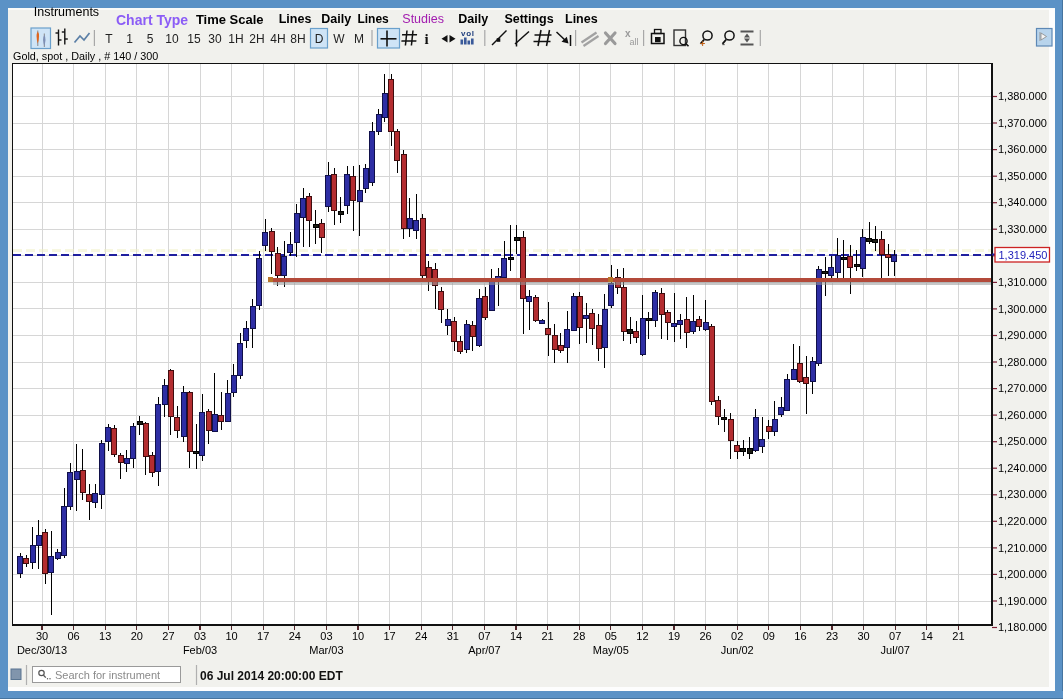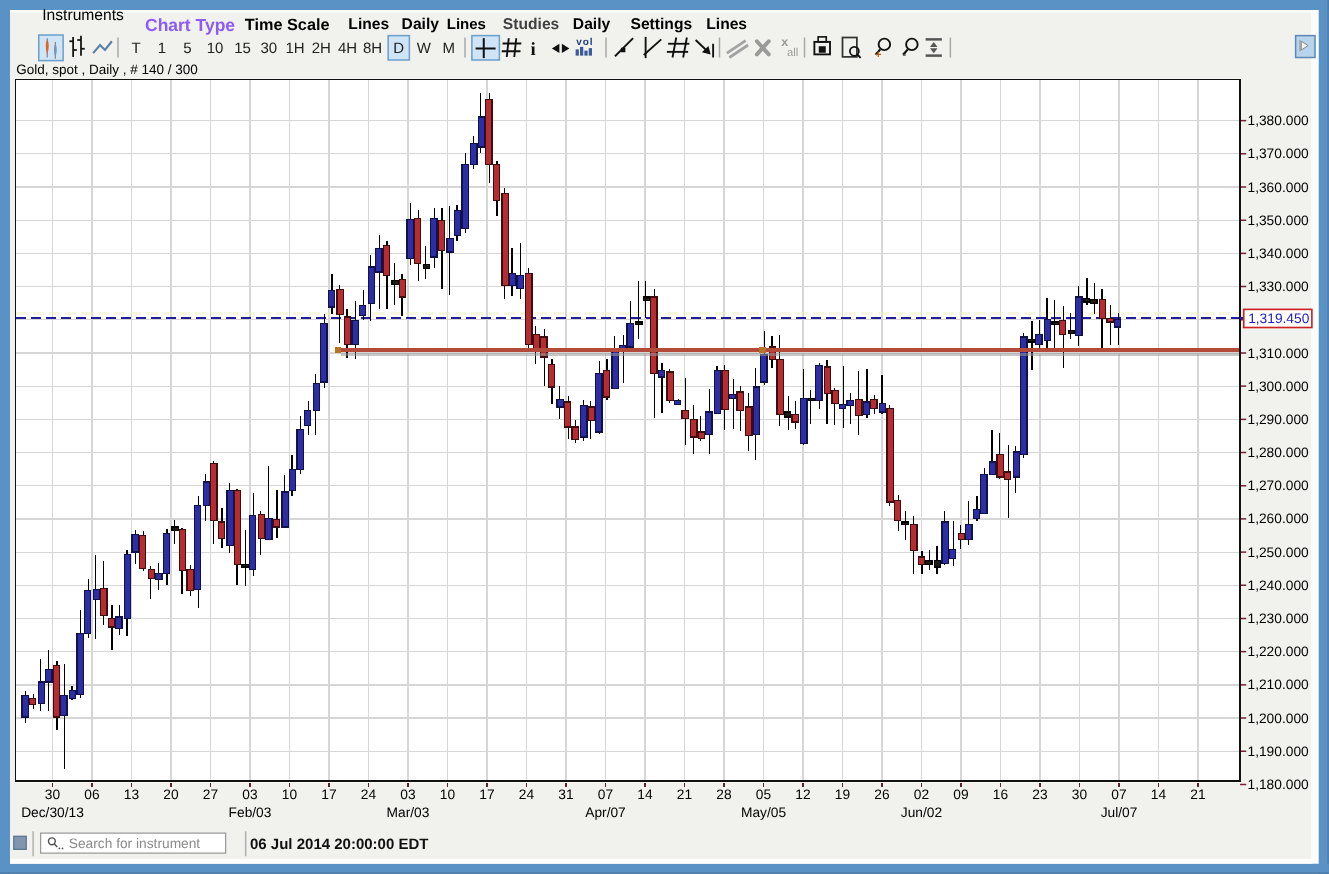--- a/index.html
+++ b/index.html
@@ -15,21 +15,21 @@
 <div class="abs" style="left:0;top:697.5px;width:1063px;height:1.5px;background:#46749f"></div>
 <div class="abs" style="left:7.5px;top:686.5px;width:1042px;height:4.5px;background:#fdfdfd"></div>
 <div class="abs" style="left:12px;top:63px;width:981px;height:563px;background:#ffffff"></div>
 <div class="abs" style="left:13px;top:49.8px;font-size:10.8px;color:#000">Gold, spot , Daily , # 140 / 300</div>
 <span style="position:absolute;left:33.8px;top:5px;font-weight:normal;font-size:12.5px;color:#000">Instruments</span>
 <span style="position:absolute;left:116px;top:12px;font-weight:bold;font-size:14px;color:#8b5cf6">Chart Type</span>
 <span style="position:absolute;left:195.9px;top:12px;font-weight:bold;font-size:13px;color:#000">Time Scale</span>
 <span style="position:absolute;left:278.7px;top:12px;font-weight:bold;font-size:12.5px;color:#000">Lines</span>
 <span style="position:absolute;left:321.3px;top:12px;font-weight:bold;font-size:12.5px;color:#000">Daily</span>
 <span style="position:absolute;left:357.4px;top:12px;font-weight:bold;font-size:12px;color:#000">Lines</span>
-<span style="position:absolute;left:402.3px;top:12px;font-weight:bold;font-size:12.5px;color:#404040">Studies</span>
+<span style="position:absolute;left:402.3px;top:12px;font-weight:normal;font-size:12.5px;color:#a21caf">Studies</span>
 <span style="position:absolute;left:458.3px;top:12px;font-weight:bold;font-size:12.5px;color:#000">Daily</span>
 <span style="position:absolute;left:504.4px;top:12px;font-weight:bold;font-size:12.5px;color:#000">Settings</span>
 <span style="position:absolute;left:565px;top:12px;font-weight:bold;font-size:12.5px;color:#000">Lines</span>
 <svg width="1063" height="699" viewBox="0 0 1063 699" style="position:absolute;left:0;top:0" font-family="Liberation Sans, sans-serif">
 <g shape-rendering="crispEdges">
       <line x1="13" y1="96.5" x2="991" y2="96.5" stroke="#d6d6d6" stroke-width="1"></line>
 <line x1="13" y1="123.0" x2="991" y2="123.0" stroke="#d6d6d6" stroke-width="1"></line>
 <line x1="13" y1="149.6" x2="991" y2="149.6" stroke="#d6d6d6" stroke-width="1"></line>
 <line x1="13" y1="176.2" x2="991" y2="176.2" stroke="#d6d6d6" stroke-width="1"></line>
 <line x1="13" y1="202.7" x2="991" y2="202.7" stroke="#d6d6d6" stroke-width="1"></line>

